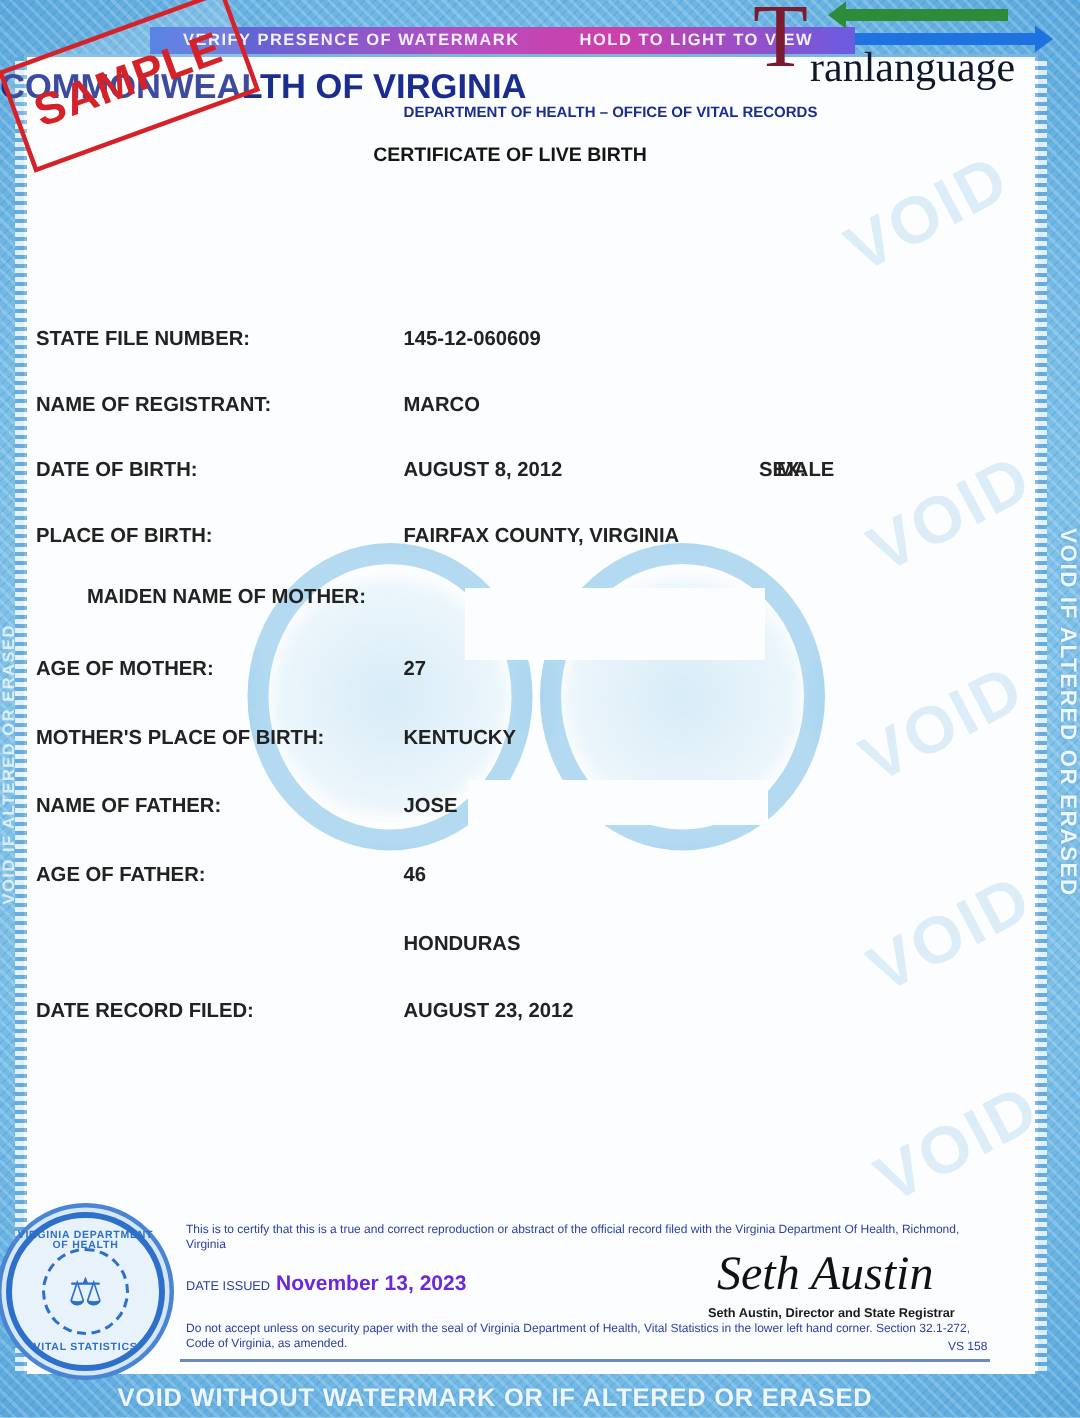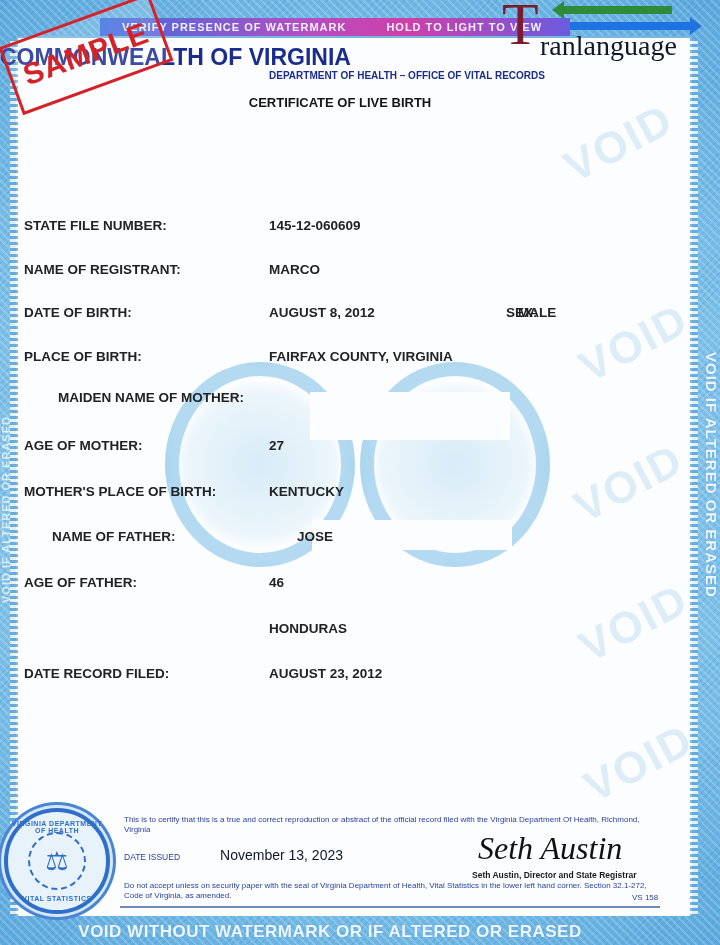--- a/index.html
+++ b/index.html
@@ -115,21 +115,21 @@
 
   
   .cert-text {
     position: absolute; left: 124px; top: 815px; width: 535px;
     color: #2a3fa0; font-size: 8px; line-height: 10px;
   }
   .date-issued {
     position: absolute; left: 124px; top: 847px; color: #2a3fa0; font-size: 8.5px;
     display: flex; align-items: baseline; gap: 4px;
   }
-  .date-issued .date-val { color: #0f172a; font-weight: normal; font-size: 14px; margin-left: 36px; }
+  .date-issued .date-val { color: #6d28d9; font-weight: bold; font-size: 14px; }
   .signature {
     position: absolute; left: 478px; top: 830px; font-family: "Liberation Serif", serif;
     font-style: italic; font-size: 32px; color: #111;
   }
   .registrar {
     position: absolute; left: 446px; top: 870px; color: #1a1a1a; font-weight: bold; font-size: 8.5px; padding-left: 26px;
   }
   .disclaimer {
     position: absolute; left: 124px; top: 881px; width: 535px; color: #2a3fa0;
     font-size: 8px; line-height: 10px;
@@ -245,21 +245,21 @@
     <span class="field-value"></span>
   </div>
   <div class="field-row" style="top:224px;">
     <span class="field-label">AGE OF MOTHER:</span>
     <span class="field-value">27</span>
   </div>
   <div class="field-row" style="top:270px;">
     <span class="field-label">MOTHER'S PLACE OF BIRTH:</span>
     <span class="field-value">KENTUCKY</span>
   </div>
-  <div class="field-row" style="top:315px;margin-left:28px;">
+  <div class="field-row" style="top:315px;">
     <span class="field-label">NAME OF FATHER:</span>
     <span class="field-value">JOSE</span>
   </div>
   <div class="field-row" style="top:361px;">
     <span class="field-label">AGE OF FATHER:</span>
     <span class="field-value">46</span>
   </div>
   <div class="field-row" style="top:407px;">
     <span class="field-value">HONDURAS</span>
   </div>

